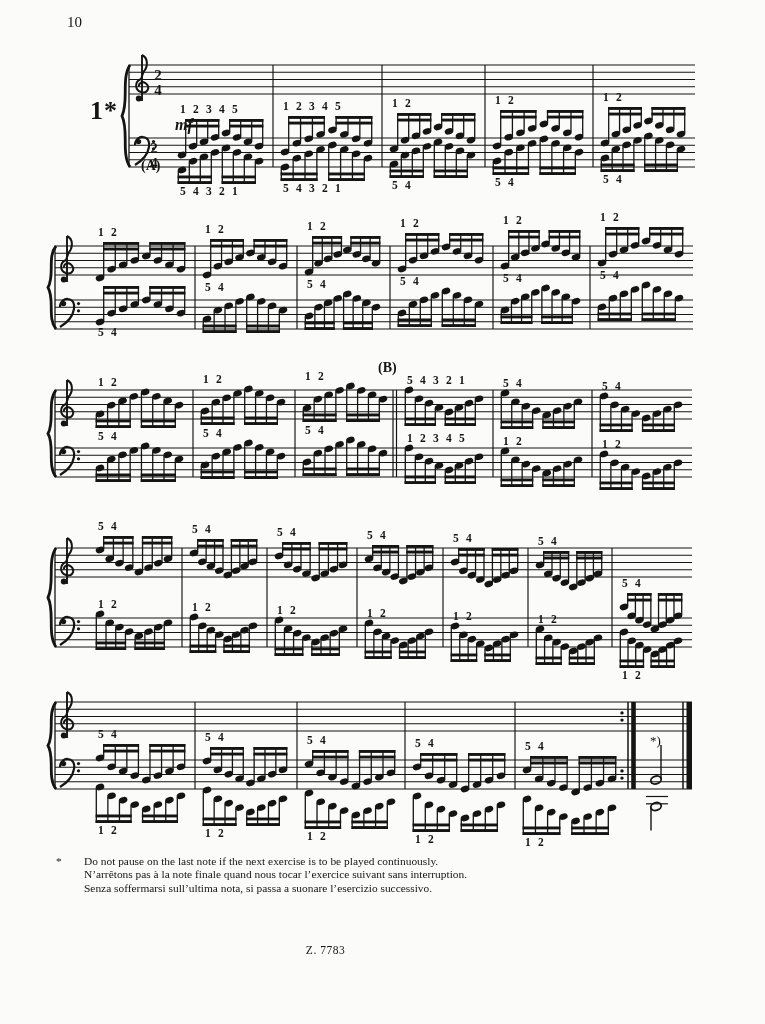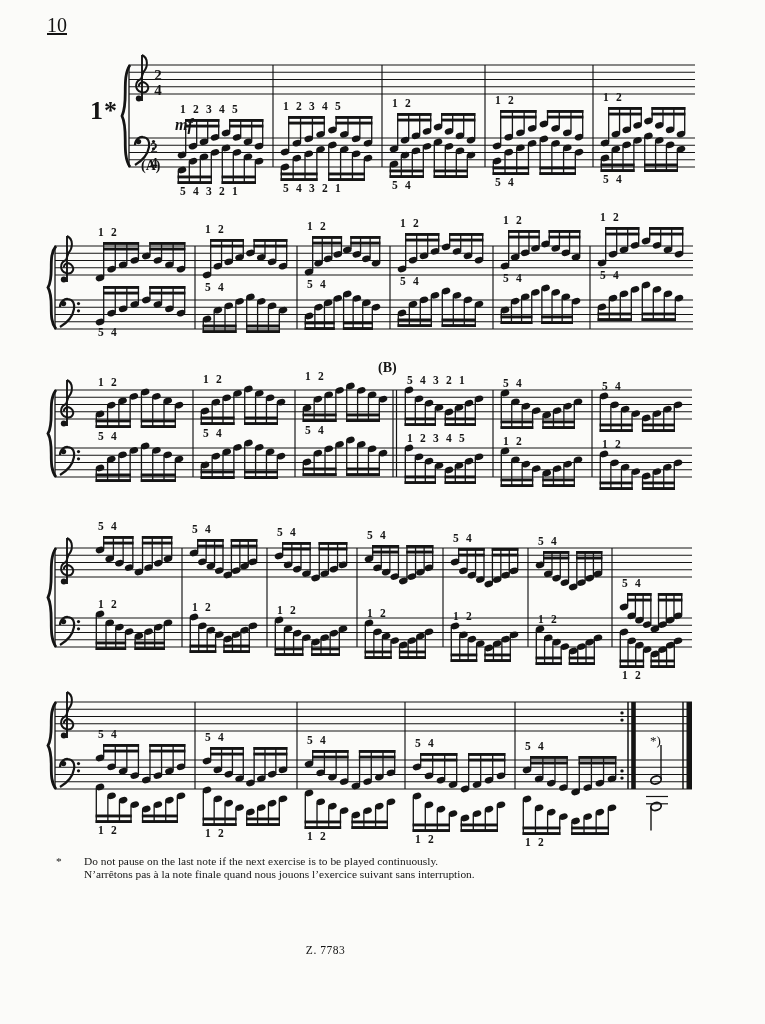--- a/index.html
+++ b/index.html
@@ -1,19 +1,19 @@
 <!DOCTYPE html>
 <html><head>
 <meta charset="utf-8">
 <style>
   html,body{margin:0;padding:0;}
   body{width:765px;height:1024px;background:#fbfbf9;position:relative;overflow:hidden;
        font-family:"Liberation Serif", serif;color:#141414;}
   .ov{position:absolute;white-space:nowrap;color:#141414;}
-  #page-number{left:47px;top:14px;font-size:20px;text-decoration:underline;}
+  #page-number{left:67px;top:14px;font-size:15px;}
   #exercise-label{left:90px;top:96px;font-size:26px;font-weight:bold;letter-spacing:1px;}
   #dynamic-mark{left:162px;top:116px;font-size:16px;font-weight:bold;font-style:italic;margin-left:13px;}
   #section-a{left:141px;top:158px;font-size:14px;font-weight:bold;}
   #section-b{left:378px;top:360px;font-size:14px;font-weight:bold;}
   #end-note-mark{left:650px;top:733px;font-size:13px;}
   #footnotes{position:absolute;left:56px;top:855px;width:660px;font-size:11.4px;line-height:13.45px;}
   #footnotes .mark{position:absolute;left:0;top:0;}
   #footnotes .lines{margin-left:28px;}
   #plate{position:absolute;left:0;top:944px;width:651px;text-align:center;font-size:11.5px;letter-spacing:0.5px;}
   svg text{font-family:"Liberation Serif", serif;}
@@ -1662,17 +1662,18 @@
           <line x1="651" y1="807.5" x2="651" y2="830.5" stroke="#141414" stroke-width="1.4"></line>
         </g>
       </g>
     </g>
   </svg>
 
 <div id="footnotes">
   <span class="mark">*</span>
   <div class="lines">
     <div>Do not pause on the last note if the next exercise is to be played continuously.</div>
-    <div>N’arrêtons pas à la note finale quand nous jouons l’exercice suivant sans interruption.</div>
+    <div>N’arrêtons pas à la note finale quand nous tocar l’exercice suivant sans interruption.</div>
+    <div>Senza soffermarsi sull’ultima nota, si passa a suonare l’esercizio successivo.</div>
   </div>
 </div>
 
 <div id="plate">Z. 7783</div>
 
 </body></html>

